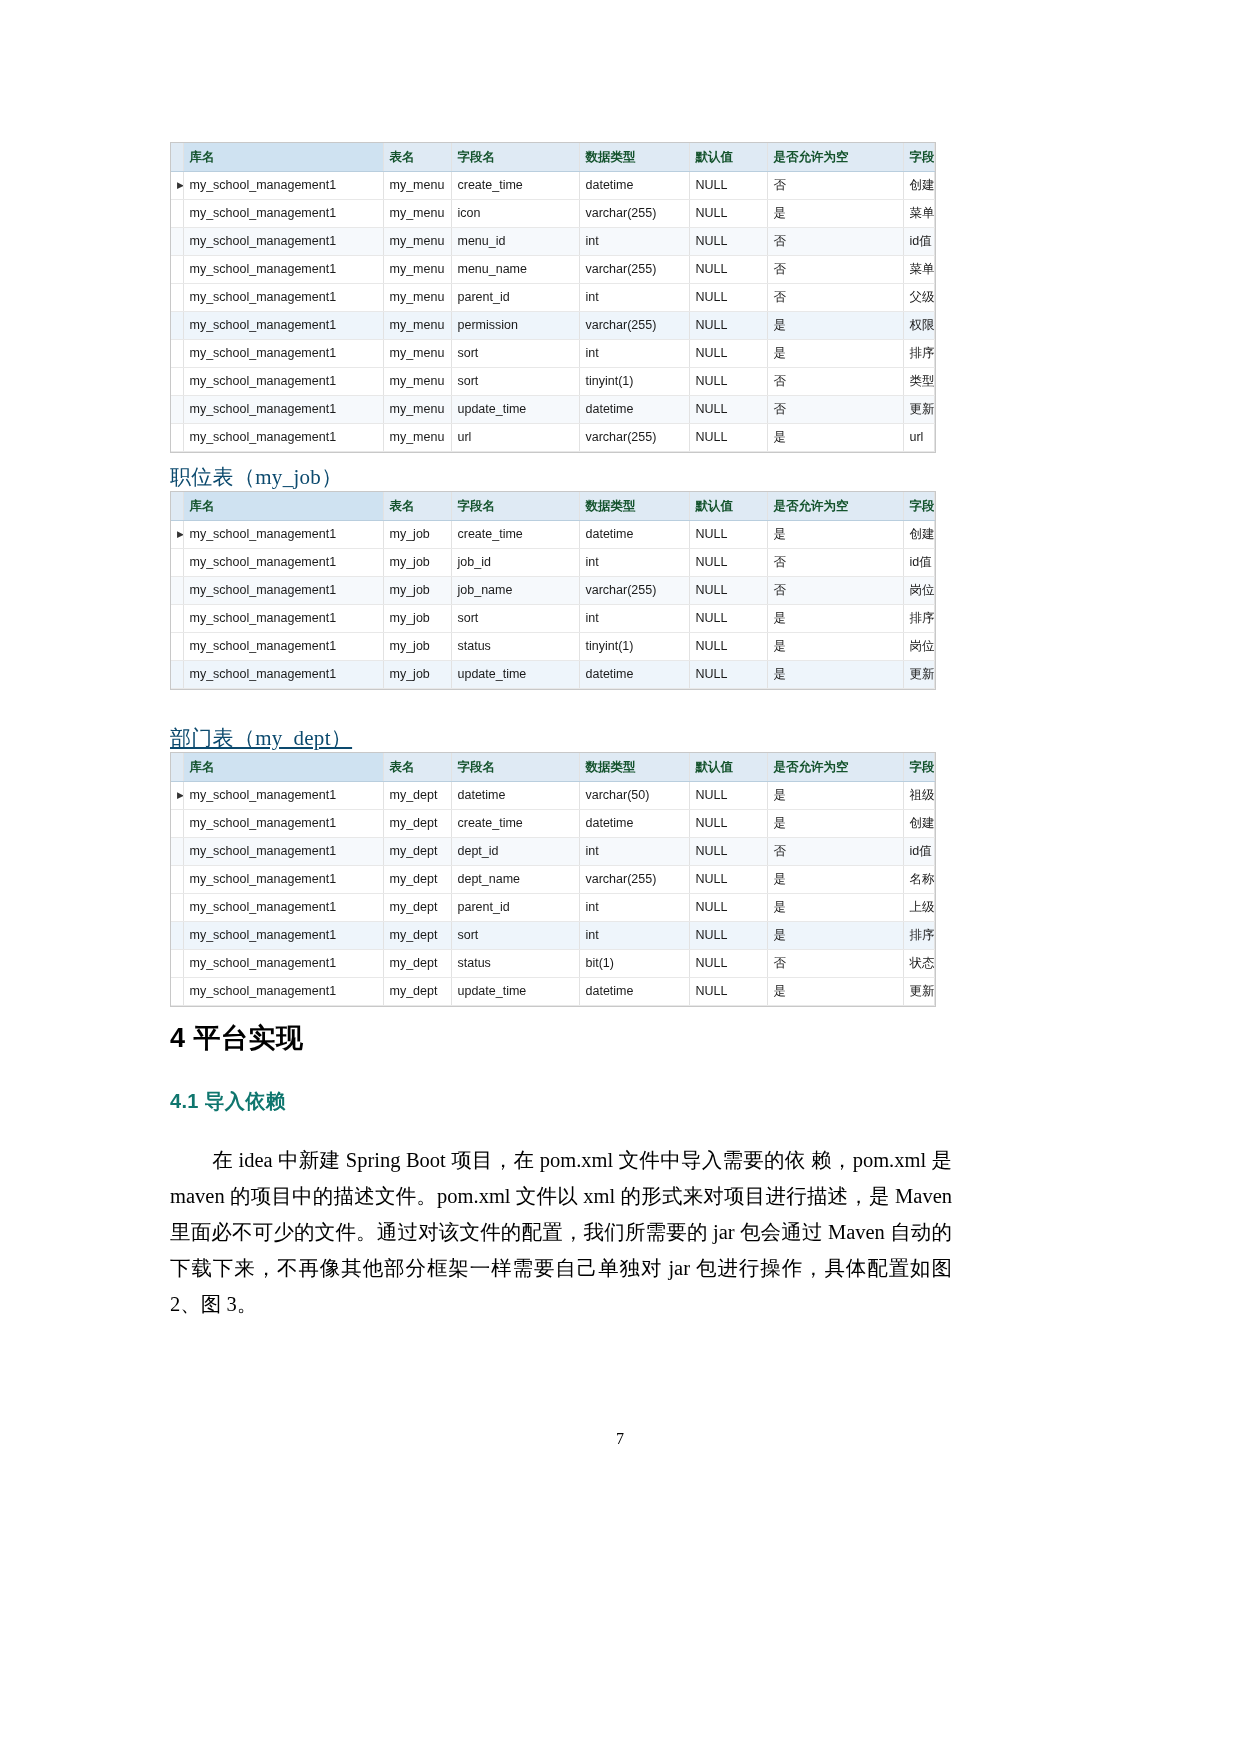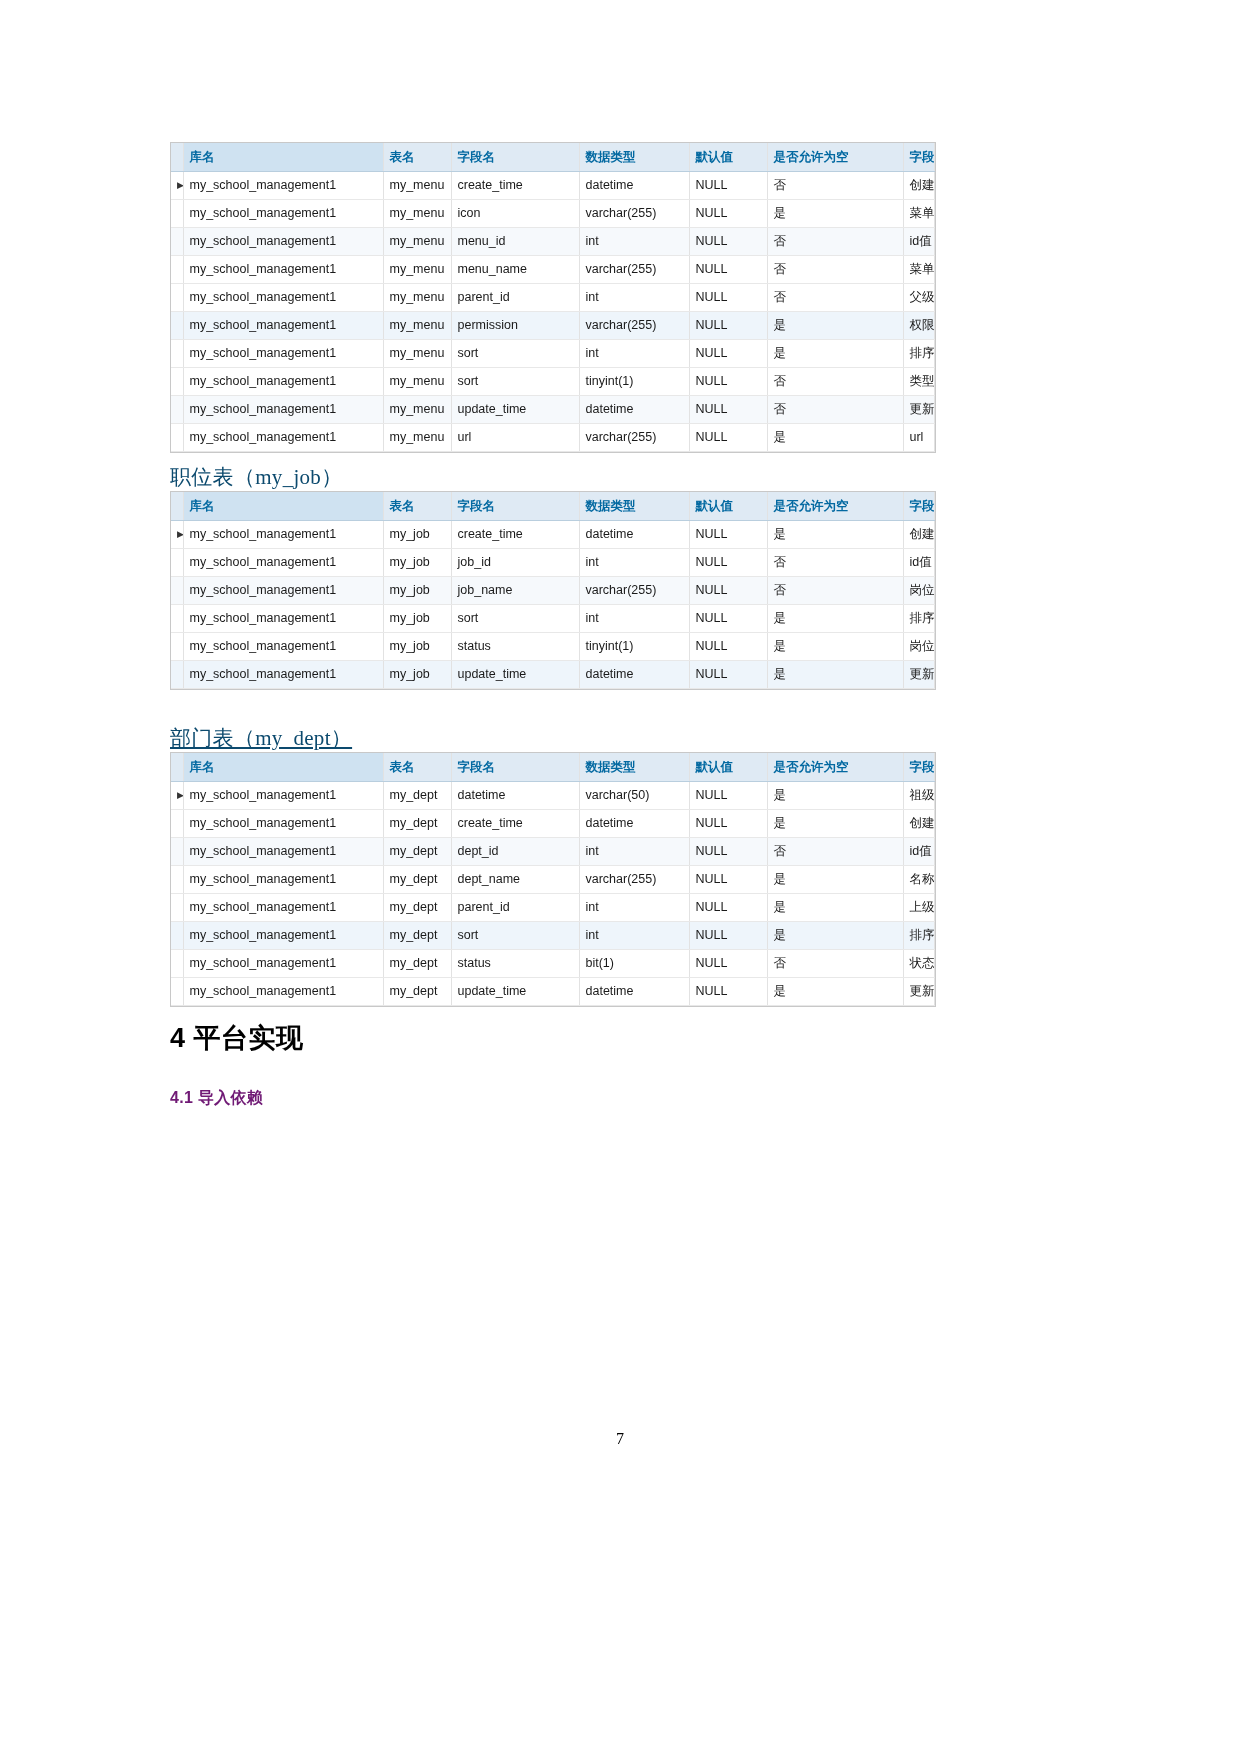--- a/index.html
+++ b/index.html
@@ -43,21 +43,21 @@
     white-space:nowrap;
     overflow:hidden;
     vertical-align:middle;
     height:20px;
     line-height:18px;
   }
   table.grid thead th{
     background:#dfeaf4;
     border-bottom:1px solid #b9cede;
     font-weight:bold;
-    color:#0369a1;
+    color:#14532d;
     font-size:12.5px;
     height:21px;
     margin-left:16px;
   }
   table.grid thead th.k0{background:#cfe2f1;}
   table.grid tbody tr.alt td{background:#f6f9fc;}
   table.grid tbody tr.alt2 td{background:#eef5fb;}
   table.grid tbody tr.plain td{background:#ffffff;}
   td.marker,th.marker{
     width:12px;padding:0 0 0 2px;
@@ -95,22 +95,22 @@
     font-weight:bold;
     font-size:27px;
     color:#000;
     letter-spacing:0.5px;
     white-space:nowrap;
   }
   .h2{
     position:absolute;
     font-family:"Liberation Sans","DejaVu Sans",sans-serif;
     font-weight:bold;
-    font-size:16px;
-    color:#701a75;
+    font-size:20px;
+    color:#0f766e;
     letter-spacing:0.3px;
     white-space:nowrap;
   }
   .para{
     position:absolute;
     font-family:"Liberation Serif","DejaVu Serif",serif;
     font-size:20.5px;
     line-height:36px;
     color:#000;
     text-align:justify;
@@ -459,16 +459,19 @@
             <td>更新时间</td>
           </tr>
         </tbody>
     </table>
   </div>
 
   <div class="h1" style="left:170px;top:1020px;">4  平台实现</div>
 
   <div class="h2" style="left:170px;top:1088px;">4.1 导入依赖</div>
 
+  <div class="para" style="left:170px;top:1142px;width:782px;">
+    <span class="ind"></span><span>在 idea 中新建 Spring Boot 项目，在 pom.xml 文件中导入需要的依 赖，pom.xml 是 maven 的项目中的描述文件。pom.xml 文件以 xml 的形式来对项目进行描述，是 Maven 里面必不可少的文件。通过对该文件的配置，我们所需要的 jar 包会通过 Maven 自动的下载下来，不再像其他部分框架一样需要自己单独对 jar 包进行操作，具体配置如图 2、图 3。</span>
+  </div>
 
   <div class="pageno" style="top:1430px;">7</div>
 
 </div>
 
 </body></html>

